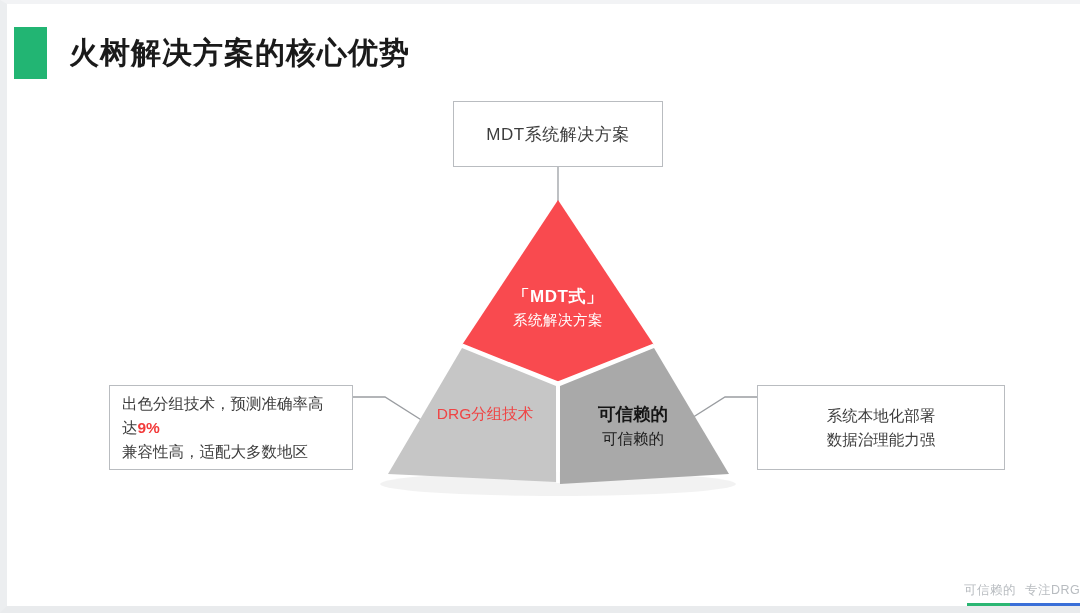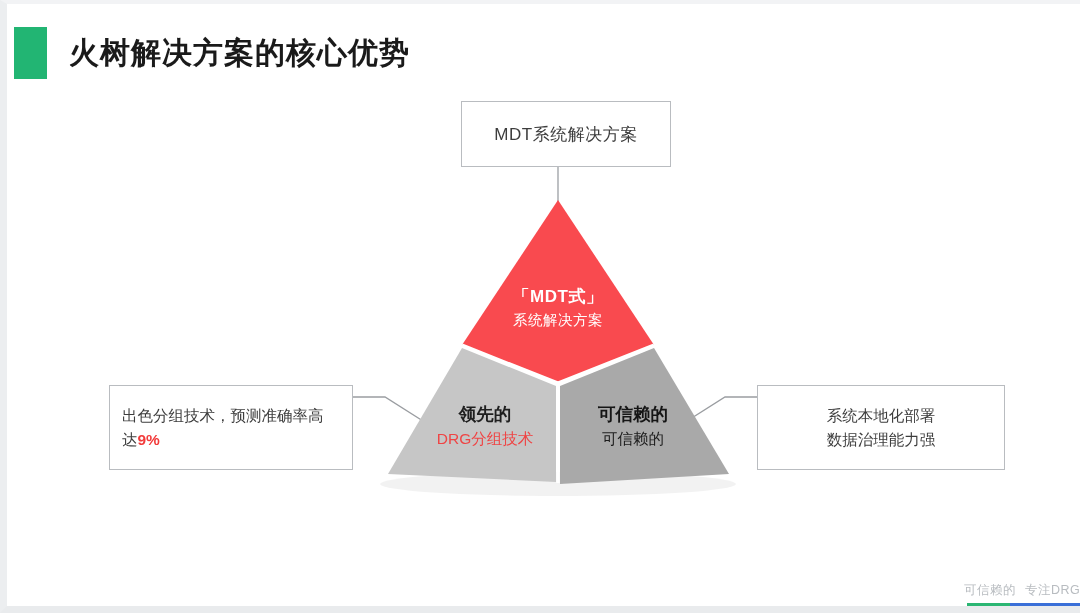--- a/index.html
+++ b/index.html
@@ -54,21 +54,20 @@
     left: 446px;
     top: 97px;
     width: 210px;
     height: 66px;
     border: 1px solid #b9bcc0;
     background: #ffffff;
     display: flex;
     align-items: center;
     justify-content: center;
     box-sizing: border-box;
-    margin-left: 8px;
   }
   .top-box span {
     font-size: 17px;
     color: #3d3d3d;
     letter-spacing: 0.5px;
   }
 
   
   .callout {
     position: absolute;
@@ -206,31 +205,31 @@
 
   <div class="top-box">
     <span>MDT系统解决方案</span>
   </div>
 
   <div class="pyr-label label-top">
     <span class="l1">「MDT式」</span>
     <span class="l2">系统解决方案</span>
   </div>
   <div class="pyr-label label-left">
-    <span class="l1">领先的</span>
     <span class="l2">DRG分组技术</span>
   </div>
   <div class="pyr-label label-right">
     <span class="l1">可信赖的</span>
     <span class="l2">可信赖的</span>
   </div>
 
   <div class="callout callout-left">
     <div class="line">出色分组技术，预测准确率高</div>
     <div class="line"><span>达</span><span class="hl">9%</span></div>
+    <div class="line">兼容性高，适配大多数地区</div>
   </div>
 
   <div class="callout callout-right">
     <div class="line">系统本地化部署</div>
     <div class="line">数据治理能力强</div>
   </div>
 
   <div class="footer-text"><span>可信赖的</span><span class="sep"></span><span>专注DRG</span></div>
   <div class="footer-bar">
     <div class="seg-green"></div>

